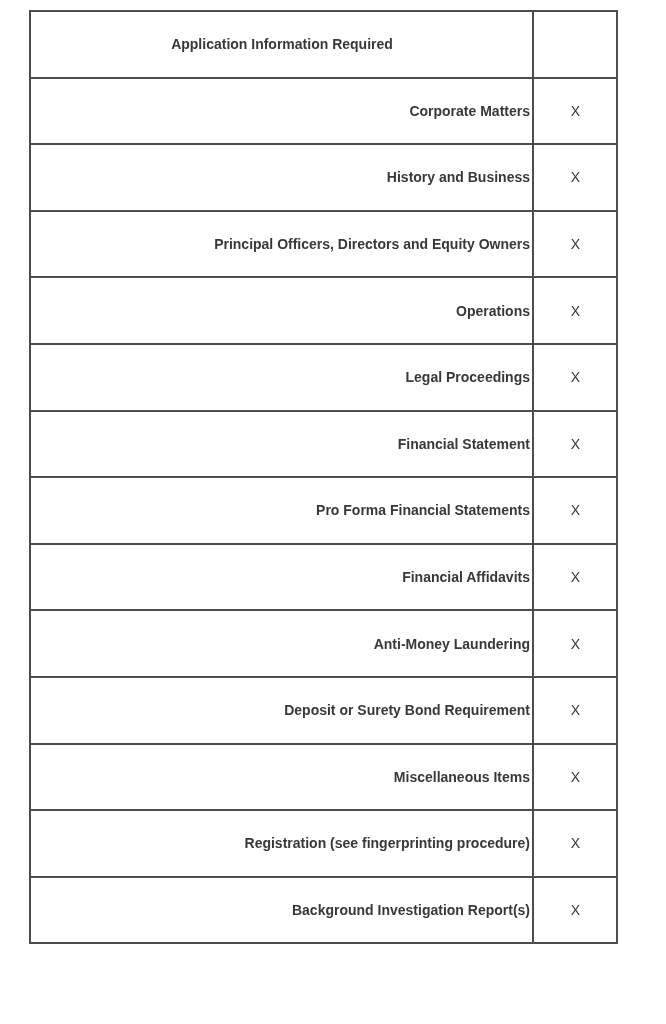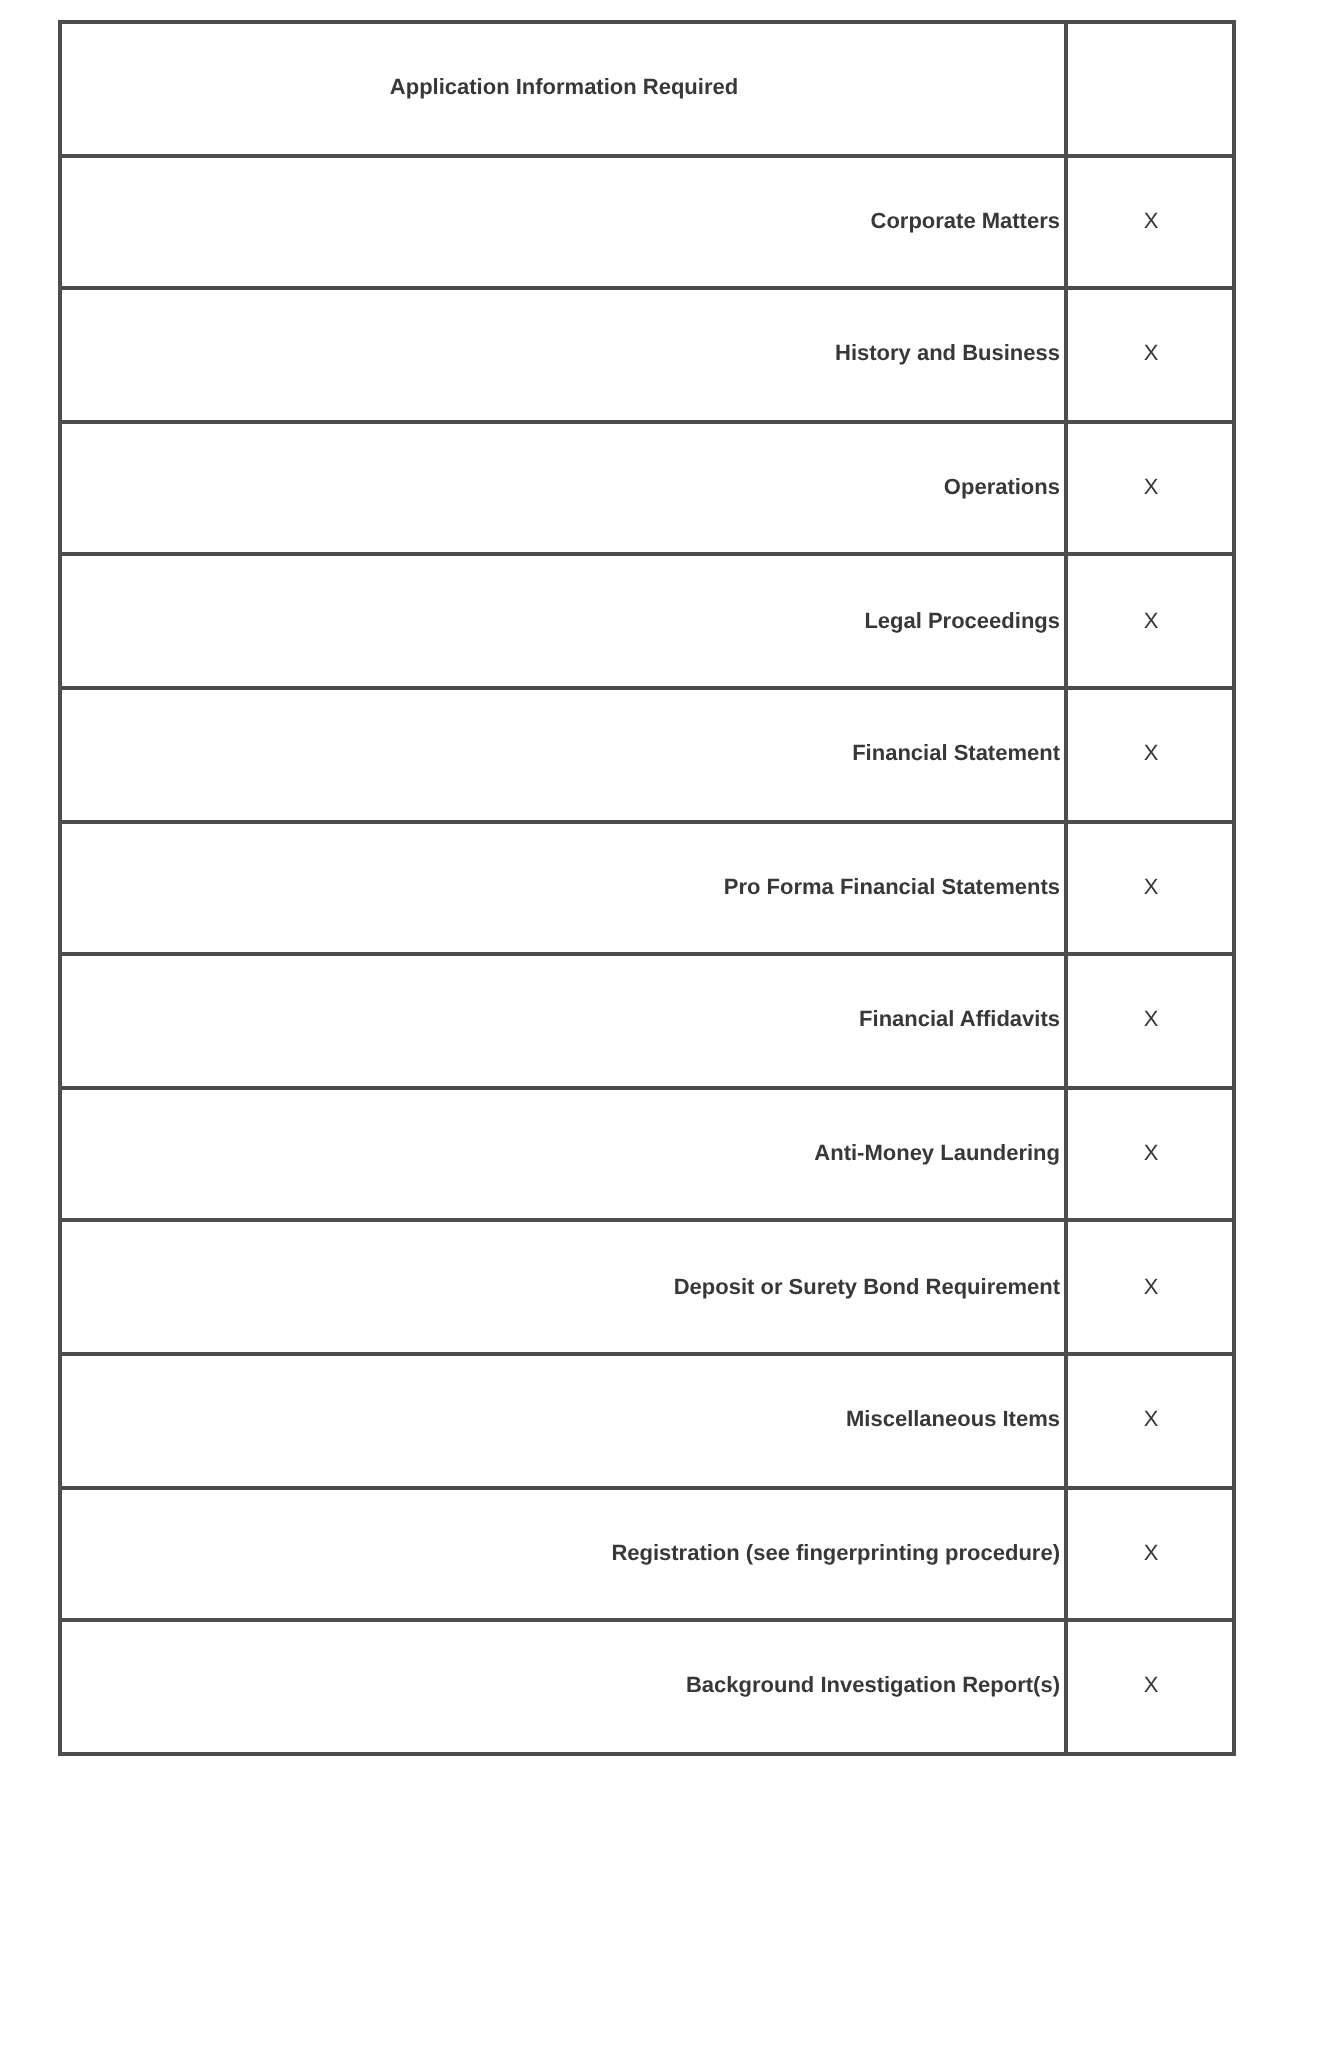--- a/index.html
+++ b/index.html
@@ -22,21 +22,21 @@
     left: 29px;
     top: 10px;
     border-collapse: collapse;
     table-layout: fixed;
     width: 587px;
   }
   table.app-table th,
   table.app-table td {
     border: 2px solid #4d4d4d;
     color: #383838;
-    font-size: 11px;
+    font-size: 14px;
     height: 64.6px;
     padding: 0 2px 0 3px;
     vertical-align: middle;
     overflow: hidden;
     white-space: nowrap;
   }
   table.app-table col.label-col { width: 503px; }
   table.app-table col.check-col { width: 84px; }
   th.header-label {
     font-weight: bold;
@@ -72,20 +72,24 @@
     <tbody id="rows-body">
         <tr>
           <td class="row-label">Corporate Matters</td>
           <td class="row-check">X</td>
         </tr>
         <tr>
           <td class="row-label">History and Business</td>
           <td class="row-check">X</td>
         </tr>
         <tr>
+          <td class="row-label">Principal Officers, Directors and Equity Owners</td>
+          <td class="row-check">X</td>
+        </tr>
+        <tr>
           <td class="row-label">Operations</td>
           <td class="row-check">X</td>
         </tr>
         <tr>
           <td class="row-label">Legal Proceedings</td>
           <td class="row-check">X</td>
         </tr>
         <tr>
           <td class="row-label">Financial Statement</td>
           <td class="row-check">X</td>

